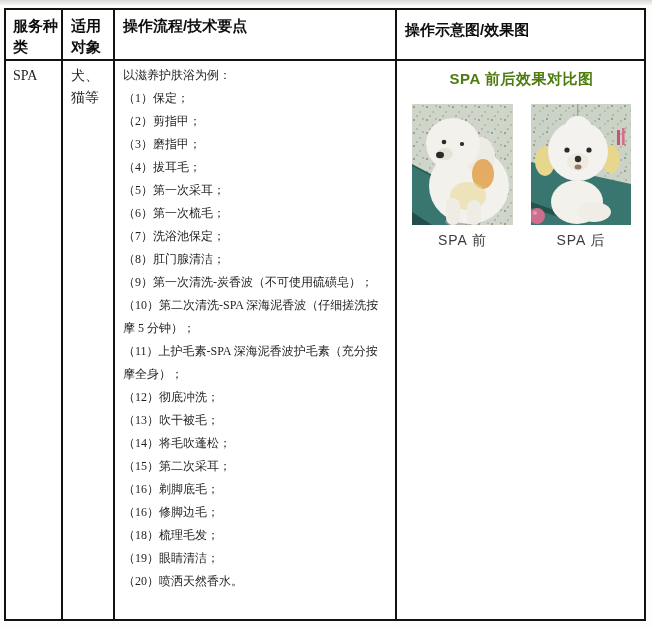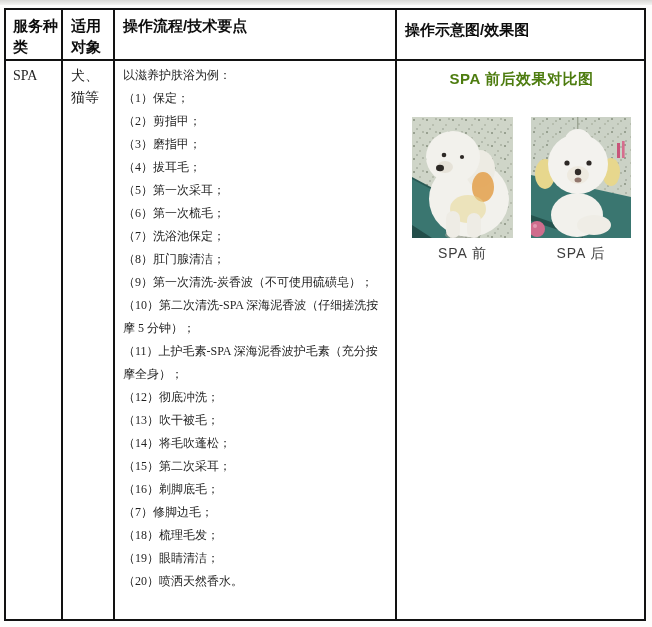--- a/index.html
+++ b/index.html
@@ -25,21 +25,21 @@
   .td{box-sizing:border-box;overflow:hidden}
   .c1{width:57px;flex:0 0 57px;border-right:2px solid #121212;padding:5px 2px 0 7px}
   .c2{width:52px;flex:0 0 52px;border-right:2px solid #121212;padding:5px 8px 0 8px}
   .c3{width:282px;flex:0 0 282px;border-right:2px solid #121212;padding:5px 6px 0 8px}
   .c4{flex:1;padding:9px 4px 0 6px;text-align:center}
   .tr.body .c1,.tr.body .c2{font-size:14px;line-height:22px;padding-top:4px}
   .tr.body .c3{font-size:12px;line-height:23px;padding-top:3px}
   .step-line{white-space:normal}
   .fig-title{font-family:"Liberation Sans", sans-serif;font-weight:bold;
     font-size:15px;color:#4d7c0f;letter-spacing:0.5px}
-  .photos{display:flex;justify-content:center;gap:18px;margin-top:28px}
+  .photos{display:flex;justify-content:center;gap:18px;margin-top:15px}
   figure{margin:0}
   figure svg{display:block;border:0}
   figcaption{margin-top:7px;font-family:"Liberation Sans", sans-serif;
     font-size:14px;color:#3d3d3d;letter-spacing:1px}
 </style>
 </head>
 <body>
 
 <div class="scan-strip"></div>
 
@@ -68,21 +68,21 @@
           <div class="step-line">（7）洗浴池保定；</div>
           <div class="step-line">（8）肛门腺清洁；</div>
           <div class="step-line">（9）第一次清洗-炭香波（不可使用硫磺皂）；</div>
           <div class="step-line">（10）第二次清洗-SPA 深海泥香波（仔细搓洗按摩 5 分钟）；</div>
           <div class="step-line">（11）上护毛素-SPA 深海泥香波护毛素（充分按摩全身）；</div>
           <div class="step-line">（12）彻底冲洗；</div>
           <div class="step-line">（13）吹干被毛；</div>
           <div class="step-line">（14）将毛吹蓬松；</div>
           <div class="step-line">（15）第二次采耳；</div>
           <div class="step-line">（16）剃脚底毛；</div>
-          <div class="step-line">（7）修脚边毛；</div>
+          <div class="step-line">（16）修脚边毛；</div>
           <div class="step-line">（18）梳理毛发；</div>
           <div class="step-line">（19）眼睛清洁；</div>
           <div class="step-line">（20）喷洒天然香水。</div>
         </div>
     </div>
 
     <div class="td c4">
       <div class="fig-title">SPA 前后效果对比图</div>
 
       <div class="photos">

